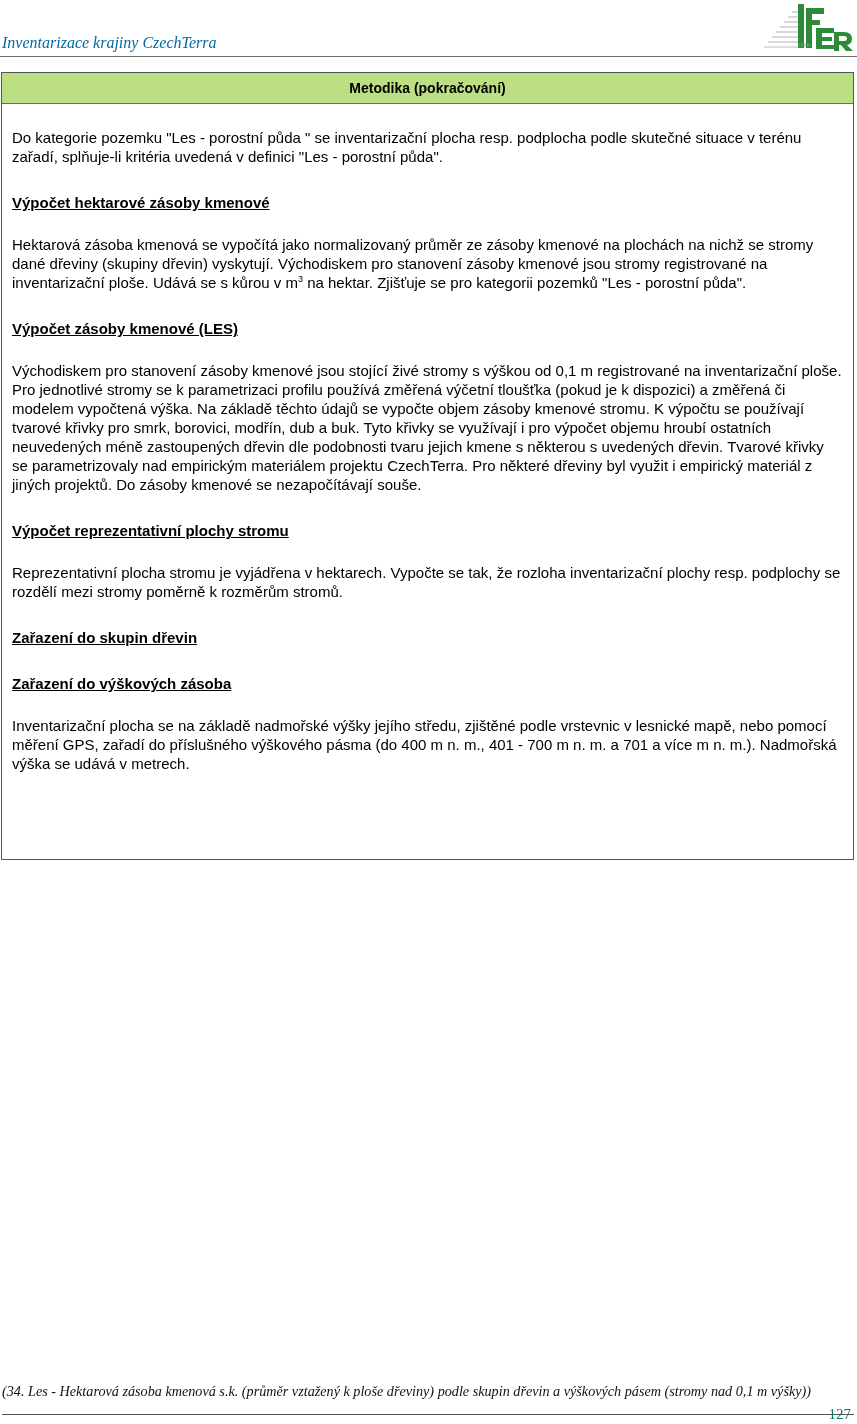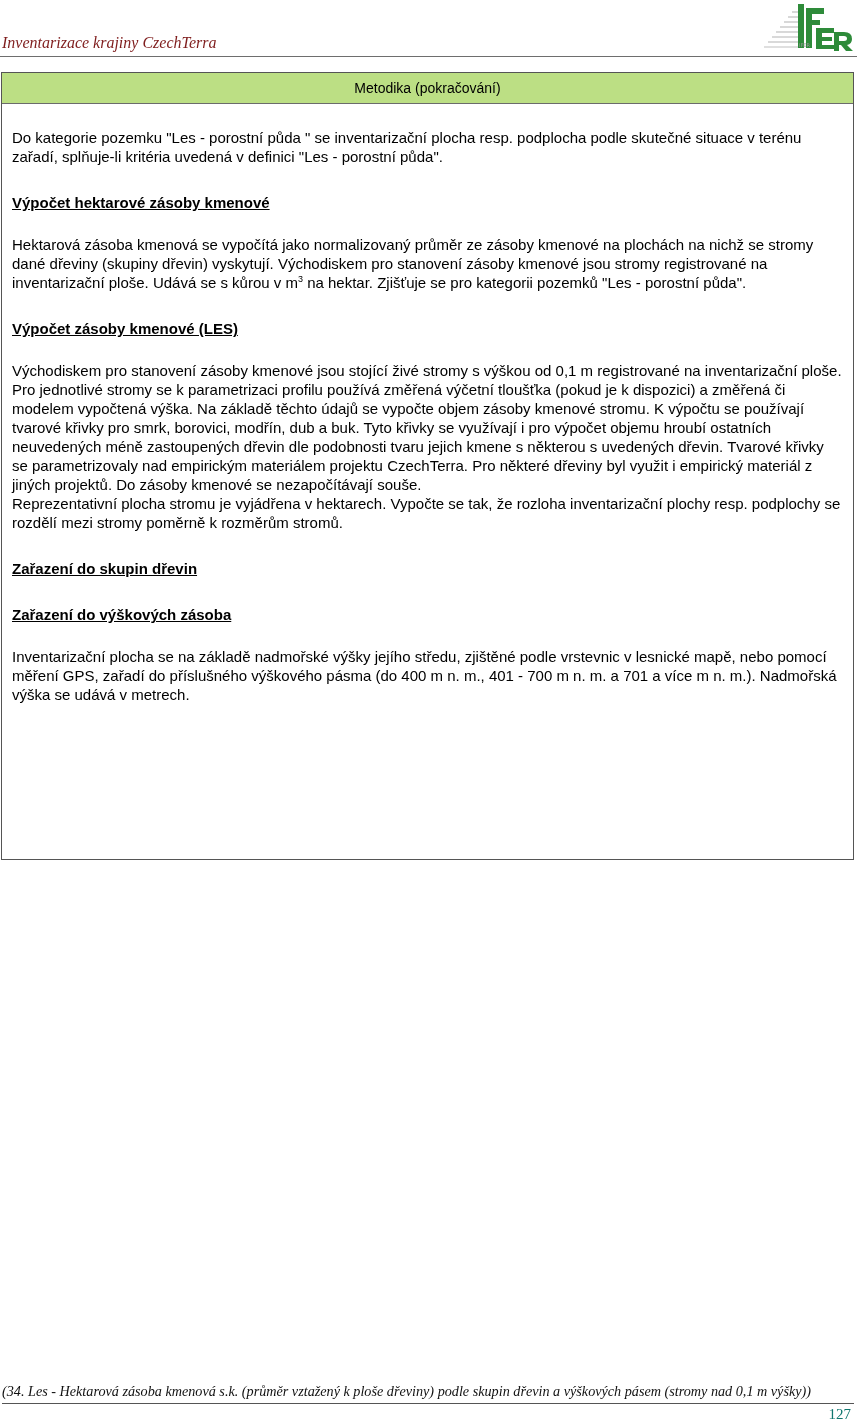--- a/index.html
+++ b/index.html
@@ -1,40 +1,40 @@
 <!DOCTYPE html>
 <html><head>
 <meta charset="utf-8">
 <style>
   html, body { margin: 0; padding: 0; background: #ffffff; }
   body { width: 857px; height: 1424px; position: relative; overflow: hidden; color: #000; }
   .header-title {
     position: absolute; left: 2px; top: 34px;
-    font-family: "Liberation Serif", serif; font-style: italic; font-size: 16px; color: #7f1d1d;
+    font-family: "Liberation Serif", serif; font-style: italic; font-size: 16px; color: #0369a1;
   }
   .header-rule { position: absolute; left: 0; top: 56px; width: 857px; height: 0; border-top: 1px solid #6e6e6e; }
   .logo { position: absolute; left: 758px; top: 2px; width: 96px; height: 50px; }
   .box {
     position: absolute; left: 1px; top: 72px; width: 853px; height: 788px;
     border: 1px solid #555; box-sizing: border-box;
     font-family: "Liberation Sans", sans-serif;
   }
   .box-head {
     height: 30px; background: #bcdf84; border-bottom: 1px solid #6b6b6b;
-    text-align: center; font-weight: normal; font-size: 14px; line-height: 30px;
+    text-align: center; font-weight: bold; font-size: 14px; line-height: 30px;
   }
   .content { padding: 0 10px; font-size: 15px; line-height: 19px; }
   .content p { margin: 0; }
   .p1 { margin-top: 24px !important; }
   .h { font-weight: bold; text-decoration: underline; margin-top: 27px !important; margin-bottom: 23px !important; }
   sup { font-size: 9px; line-height: 0; vertical-align: 6px; }
   .footer-caption {
     position: absolute; left: 2px; top: 1383px; width: 852px;
     font-family: "Liberation Serif", serif; font-style: italic; font-size: 14.2px; color: #111;
-    white-space: nowrap; border-bottom: 1px solid #555; padding-bottom: 3px;
+    white-space: nowrap; border-bottom: 1px solid #555; padding-bottom: 14px;
   }
   .footer-app {
     position: absolute; left: 2px; top: 1406px;
     font-family: "DejaVu Sans", sans-serif; font-style: italic; font-size: 12px; color: #111; margin-top: 24px;
   }
   .page-num {
     position: absolute; right: 6px; top: 1406px;
     font-family: "Liberation Serif", serif; font-size: 15px; color: #0f766e;
   }
 </style>
@@ -71,20 +71,21 @@
   <div class="box-head">Metodika (pokračování)</div>
   <div class="content">
     <p class="p1">Do kategorie pozemku "Les - porostní půda " se inventarizační plocha resp. podplocha podle skutečné situace v terénu zařadí, splňuje-li kritéria uvedená v definici "Les - porostní půda".</p>
 
     <p class="h">Výpočet hektarové zásoby kmenové</p>
     <p><span>Hektarová zásoba kmenová se vypočítá jako normalizovaný průměr ze zásoby kmenové na plochách na nichž se stromy dané dřeviny (skupiny dřevin) vyskytují. Východiskem pro stanovení zásoby kmenové jsou stromy registrované na inventarizační ploše. Udává se s kůrou v m</span><sup>3</sup><span> na hektar. Zjišťuje se pro kategorii pozemků "Les - porostní půda".</span></p>
 
     <p class="h">Výpočet zásoby kmenové (LES)</p>
     <p>Východiskem pro stanovení zásoby kmenové jsou stojící živé stromy s výškou od 0,1 m  registrované na inventarizační ploše. Pro jednotlivé stromy se k parametrizaci profilu používá změřená výčetní tloušťka (pokud je k dispozici) a změřená či modelem vypočtená výška. Na základě těchto údajů se vypočte objem zásoby kmenové stromu. K výpočtu se používají tvarové křivky pro smrk, borovici, modřín, dub a buk. Tyto křivky se využívají i pro výpočet objemu hroubí ostatních neuvedených méně zastoupených dřevin dle podobnosti tvaru jejich kmene s některou s uvedených dřevin. Tvarové křivky se parametrizovaly nad empirickým materiálem projektu CzechTerra. Pro některé dřeviny byl využit i empirický materiál z jiných projektů. Do zásoby kmenové se nezapočítávají souše.</p>
 
+    <p class="h">Výpočet reprezentativní plochy stromu</p>
     <p>Reprezentativní plocha stromu je vyjádřena v hektarech. Vypočte se tak, že rozloha inventarizační plochy resp. podplochy se rozdělí mezi stromy poměrně k rozměrům stromů.</p>
 
     <p class="h">Zařazení do skupin dřevin</p>
 
     <p class="h">Zařazení do výškových zásoba</p>
     <p>Inventarizační plocha se na základě nadmořské výšky jejího středu, zjištěné podle vrstevnic v lesnické mapě, nebo pomocí měření GPS, zařadí do příslušného výškového pásma (do 400 m n. m., 401 - 700 m n. m. a 701 a více m n. m.). Nadmořská výška se udává v metrech.</p>
   </div>
 </div>
 
 <div class="footer-caption">(34. Les - Hektarová zásoba kmenová s.k. (průměr vztažený k ploše dřeviny) podle skupin dřevin a výškových pásem (stromy nad 0,1 m výšky))</div>

